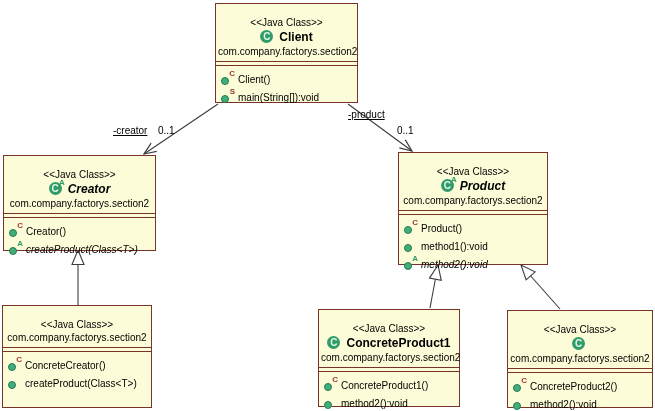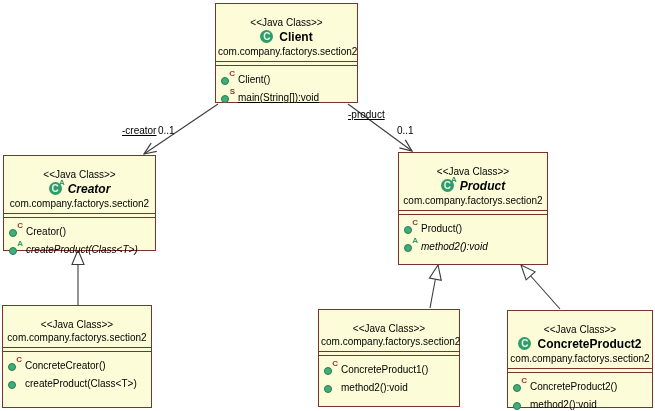--- a/index.html
+++ b/index.html
@@ -14,21 +14,21 @@
   }
   .hdr{padding:12px 2px 2px;text-align:center;}
   .stereo{font-size:10px;line-height:13px;}
   .nameline{display:flex;align-items:center;justify-content:center;gap:3px;height:16px;}
   .cname{font-weight:bold;font-size:12px;}
   .abstract .cname{font-style:italic;}
   .pkg{font-size:10px;line-height:14px;white-space:nowrap;}
   .sep{height:3px;border-top:1px solid #7a332b;border-bottom:1px solid #7a332b;}
   .methods{padding:4px 2px 0 5px;}
   .mrow{display:flex;align-items:center;gap:4px;height:18px;white-space:nowrap;}
-  .mlabel.u{text-decoration:underline;}
+  .mlabel.u{}
   .mlabel.i{font-style:italic;}
   
   .micon{position:relative;width:13px;height:14px;flex:0 0 13px;}
   .micon .dot{position:absolute;left:0;bottom:1px;width:8px;height:8px;border-radius:50%;
     background:#3fae7a;border:1px solid #2a7a52;box-sizing:border-box;}
   .micon .sup{position:absolute;right:-1px;top:-2px;font-size:8px;font-weight:bold;line-height:8px;}
   .sup.red{color:#993333;}
   .sup.green{color:#2f9c69;}
   
   .cicon{position:relative;width:16px;height:14px;flex:0 0 16px;}
@@ -55,21 +55,21 @@
         <path d="M15.5,7.5 L1,1.5 L1,13.5 Z" fill="#ffffff" stroke="#3c3c3c" stroke-width="1.1"></path>
       </marker>
     </defs>
     <line x1="218" y1="104" x2="144" y2="154" stroke="#3c3c3c" stroke-width="1.1" marker-end="url(#openArrow)"></line>
     <line x1="348" y1="104" x2="412" y2="151" stroke="#3c3c3c" stroke-width="1.1" marker-end="url(#openArrow)"></line>
     <line x1="78" y1="305" x2="78" y2="250" stroke="#3c3c3c" stroke-width="1.1" marker-end="url(#hollowTriangle)"></line>
     <line x1="430" y1="308" x2="438" y2="265" stroke="#3c3c3c" stroke-width="1.1" marker-end="url(#hollowTriangle)"></line>
     <line x1="560" y1="309" x2="521" y2="265" stroke="#3c3c3c" stroke-width="1.1" marker-end="url(#hollowTriangle)"></line>
   </svg>
 
-  <div class="edge-label role" style="left:122px;top:125px">-creator</div>
+  <div class="edge-label role" style="left:113px;top:125px">-creator</div>
   <div class="edge-label" style="left:158px;top:125px">0..1</div>
   <div class="edge-label role" style="left:348px;top:109px">-product</div>
   <div class="edge-label" style="left:397px;top:125px">0..1</div>
 
   <div class="uml-box" style="left:215px;top:3px;width:143px;height:100px">
     <div class="hdr">
       <div class="stereo">&lt;&lt;Java Class&gt;&gt;</div>
       <div class="nameline">
         <span class="cicon">
           <span class="bigdot"></span>
@@ -146,20 +146,26 @@
       <div class="mrow">
         <span class="micon">
             <span class="dot"></span>
             <span class="sup red">C</span>
           </span>
         <span class="mlabel">Product()</span>
       </div>
       <div class="mrow">
         <span class="micon">
             <span class="dot"></span>
+          </span>
+        <span class="mlabel">method1():void</span>
+      </div>
+      <div class="mrow">
+        <span class="micon">
+            <span class="dot"></span>
             <span class="sup green">A</span>
           </span>
         <span class="mlabel i">method2():void</span>
       </div>
     </div>
   </div>
 
   <div class="uml-box" style="left:2px;top:305px;width:150px;height:103px">
     <div class="hdr">
       <div class="stereo">&lt;&lt;Java Class&gt;&gt;</div>
@@ -179,20 +185,27 @@
             <span class="dot"></span>
           </span>
         <span class="mlabel">createProduct(Class&lt;T&gt;)</span>
       </div>
     </div>
   </div>
 
   <div class="uml-box" style="left:318px;top:309px;width:142px;height:98px">
     <div class="hdr">
       <div class="stereo">&lt;&lt;Java Class&gt;&gt;</div>
+      <div class="nameline">
+        <span class="cicon">
+          <span class="bigdot"></span>
+            <span class="abadge"></span>
+        </span>
+        <span class="cname">ConcreteProduct1</span>
+      </div>
       <div class="pkg">com.company.factorys.section2</div>
     </div>
     <div class="sep"></div>
     <div class="methods">
       <div class="mrow">
         <span class="micon">
             <span class="dot"></span>
             <span class="sup red">C</span>
           </span>
         <span class="mlabel">ConcreteProduct1()</span>
@@ -207,21 +220,20 @@
   </div>
 
   <div class="uml-box" style="left:507px;top:310px;width:146px;height:98px">
     <div class="hdr">
       <div class="stereo">&lt;&lt;Java Class&gt;&gt;</div>
       <div class="nameline">
         <span class="cicon">
           <span class="bigdot"></span>
             <span class="abadge"></span>
         </span>
-        <span class="cname">ConcreteProduct2</span>
       </div>
       <div class="pkg">com.company.factorys.section2</div>
     </div>
     <div class="sep"></div>
     <div class="methods">
       <div class="mrow">
         <span class="micon">
             <span class="dot"></span>
             <span class="sup red">C</span>
           </span>

